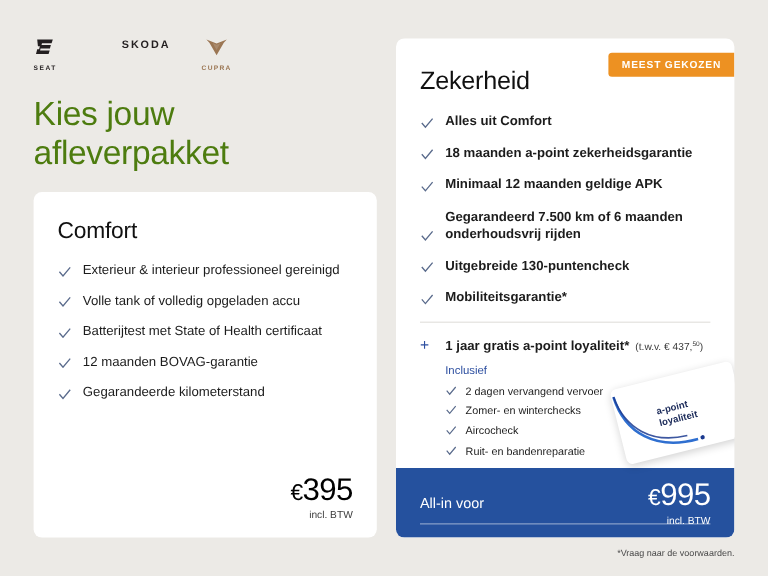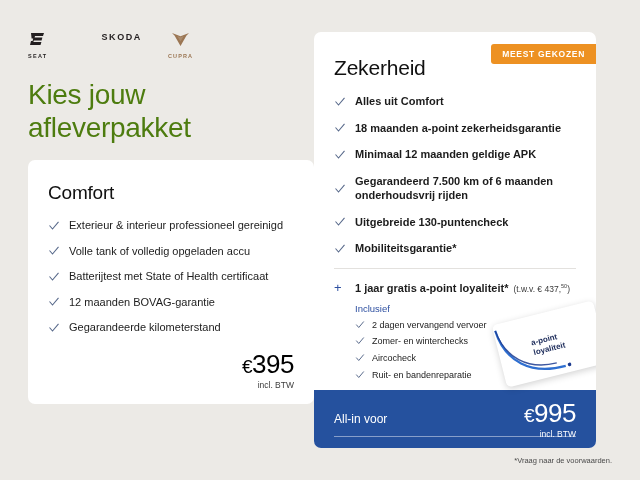--- a/index.html
+++ b/index.html
@@ -45,40 +45,40 @@
   }
 
   
   .card {
     position: absolute;
     background: #ffffff;
     border-radius: 7px;
   }
   .card-comfort {
     left: 28px; top: 160px;
-    width: 286px; height: 244px;
+    width: 286px; height: 288px;
     padding: 22px 20px 16px 20px;
   }
   .card-zekerheid {
-    left: 314px; top: 32px;
+    left: 330px; top: 32px;
     width: 282px; height: 416px;
     overflow: hidden;
   }
   .zeker-body { padding: 24px 20px 10px 20px; position: relative; }
 
   .card-title {
     font-size: 19px; font-weight: 400; color: #111;
     letter-spacing: -0.2px;
   }
   .card-title.big { font-size: 21px; }
 
   
   ul.feat { list-style: none; margin-top: 14px; }
   ul.feat li {
-    display: flex; align-items: center;
+    display: flex; align-items: flex-end;
     margin-bottom: 11px;
     font-size: 11px; line-height: 1.32; color: #1c1c1c;
   }
   .tick {
     flex: 0 0 auto;
     width: 12px; height: 12px;
     margin-right: 9px; margin-top: 1px;
   }
   .tick svg { display: block; }
   .feat-text { flex: 1 1 auto; }

